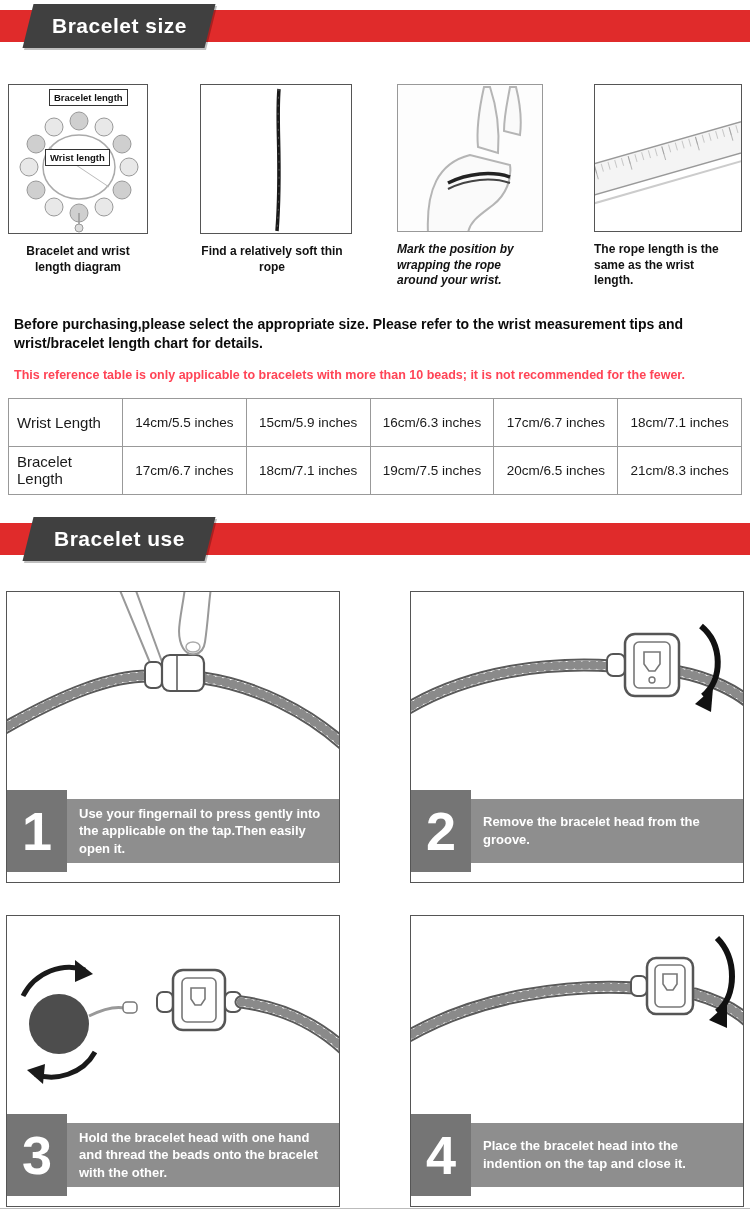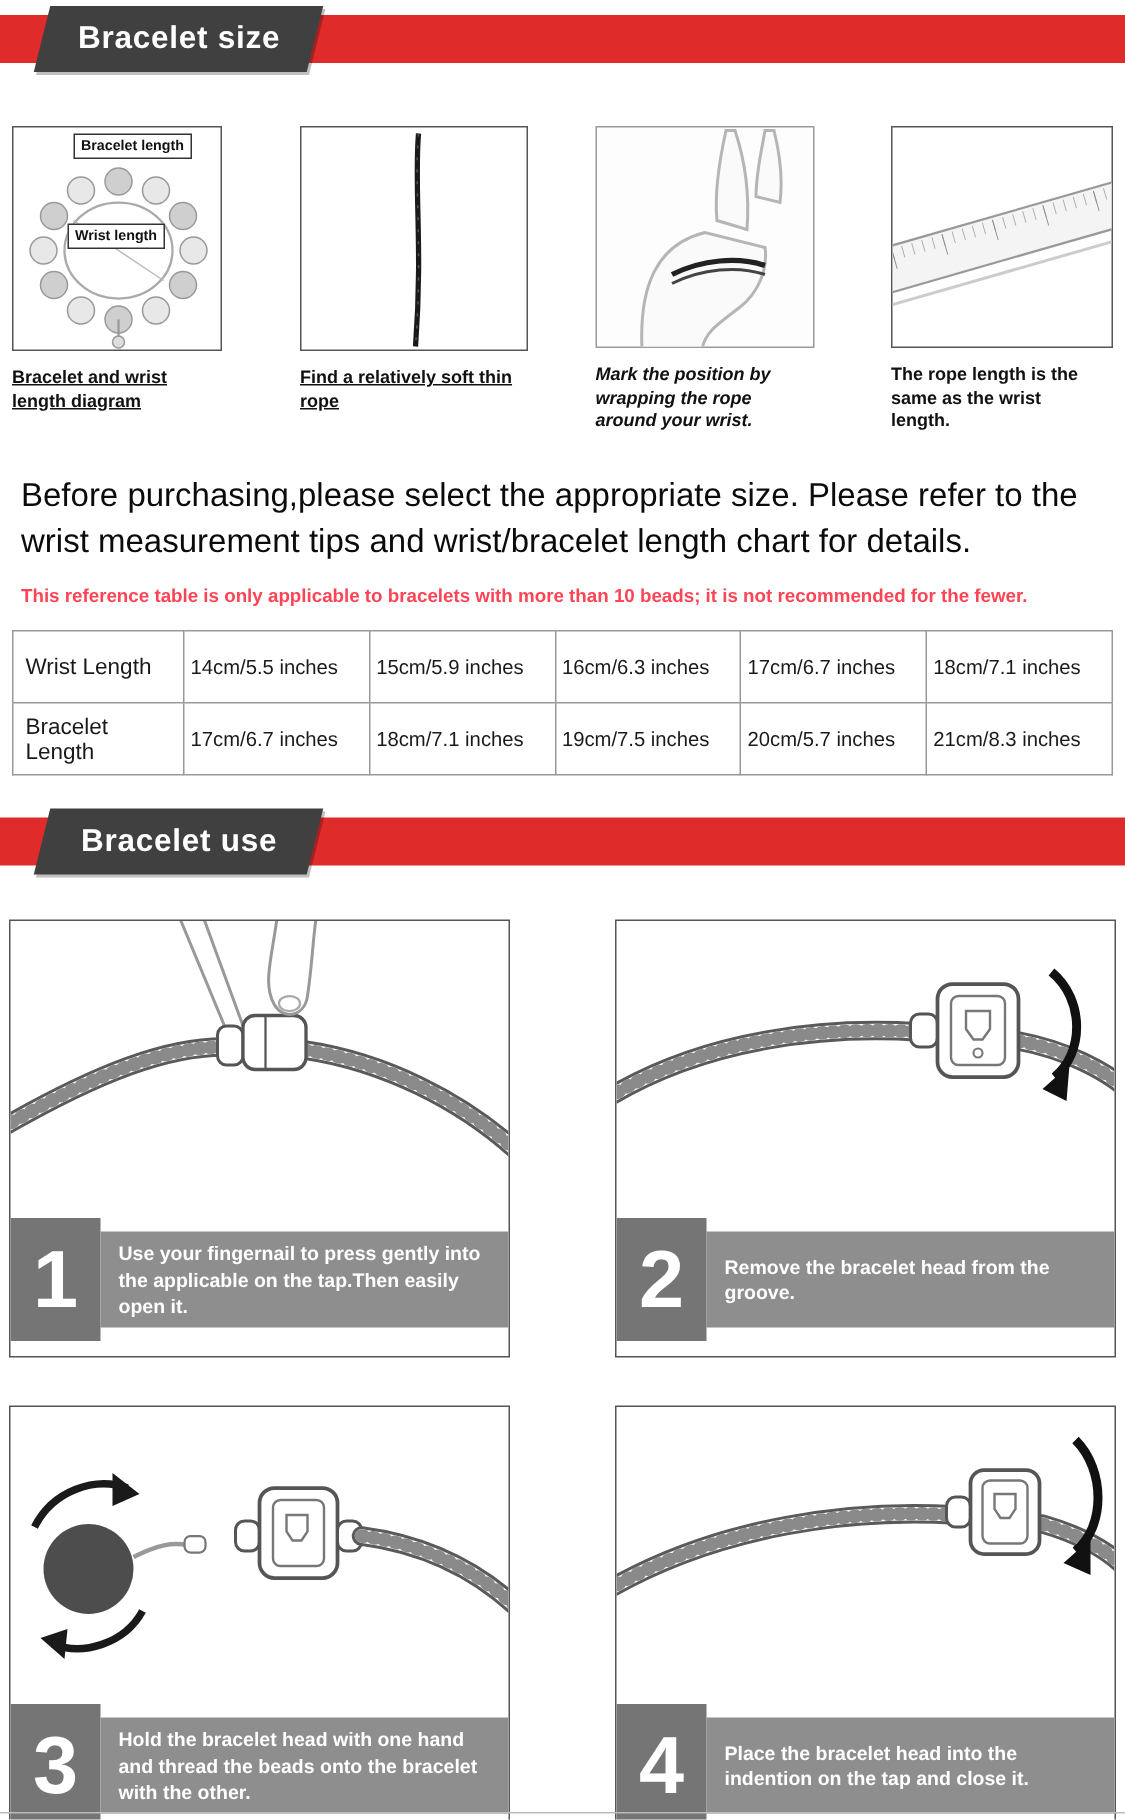--- a/index.html
+++ b/index.html
@@ -18,31 +18,31 @@
     display:flex; align-items:center; justify-content:center;
     box-shadow:2px 2px 0 rgba(0,0,0,.25);
   }
   .banner .tag span { transform:skewX(14deg); color:#fff; font-weight:bold; font-size:21px; letter-spacing:.5px; }
 
   
   .measure-row { display:flex; padding:36px 0 0 8px; align-items:flex-start; }
   .mcol { display:flex; flex-direction:column; }
   .mbox { background:#fff; border:1px solid #555; position:relative; overflow:hidden; }
   .mcap { margin-top:10px; font-size:12px; font-weight:bold; line-height:1.3; color:#111; }
-  .c-center { text-align:left;text-decoration:underline; }
+  .c-center { text-align:center; }
   .lbl { position:absolute; background:#fff; border:1px solid #333; font-size:9.5px; font-weight:bold; padding:2px 4px; white-space:nowrap; }
 
   
-  .intro { margin:26px 14px 0 14px; font-size:22px; font-weight:normal; line-height:1.4; color:#0b0b0b; }
+  .intro { margin:26px 14px 0 14px; font-size:14px; font-weight:bold; line-height:1.4; color:#0b0b0b; }
   .warning { margin:14px 14px 0 14px; font-size:12.5px; font-weight:bold; color:#ff4456; }
 
   
   table.size { border-collapse:collapse; width:734px; margin:16px 8px 0 8px; }
   table.size td {
-    border:1px solid #999; height:48px; font-size:13.5px; text-align:left; color:#1a1a1a; padding:0 4px;
+    border:1px solid #999; height:48px; font-size:13.5px; text-align:center; color:#1a1a1a; padding:0 4px;
   }
   table.size td.rowlabel { text-align:left; padding-left:8px; font-size:15px; width:114px; }
 
   
   .use-grid {
     display:flex; flex-wrap:wrap; justify-content:space-between;
     padding:30px 6px 0 6px; row-gap:32px;
   }
   .panel {
     position:relative; width:334px; height:292px; background:#fff;
@@ -162,21 +162,21 @@
       <td>15cm/5.9 inches</td>
       <td>16cm/6.3 inches</td>
       <td>17cm/6.7 inches</td>
       <td>18cm/7.1 inches</td>
     </tr>
     <tr>
       <td class="rowlabel">Bracelet Length</td>
       <td>17cm/6.7 inches</td>
       <td>18cm/7.1 inches</td>
       <td>19cm/7.5 inches</td>
-      <td>20cm/5.7 inches</td>
+      <td>20cm/6.5 inches</td>
       <td>21cm/8.3 inches</td>
     </tr>
   </tbody>
 </table>
 
 <div class="banner" style="margin-top:22px;">
   <div class="bar"></div>
   <div class="tag">
     <span>Bracelet use</span>
   </div>

